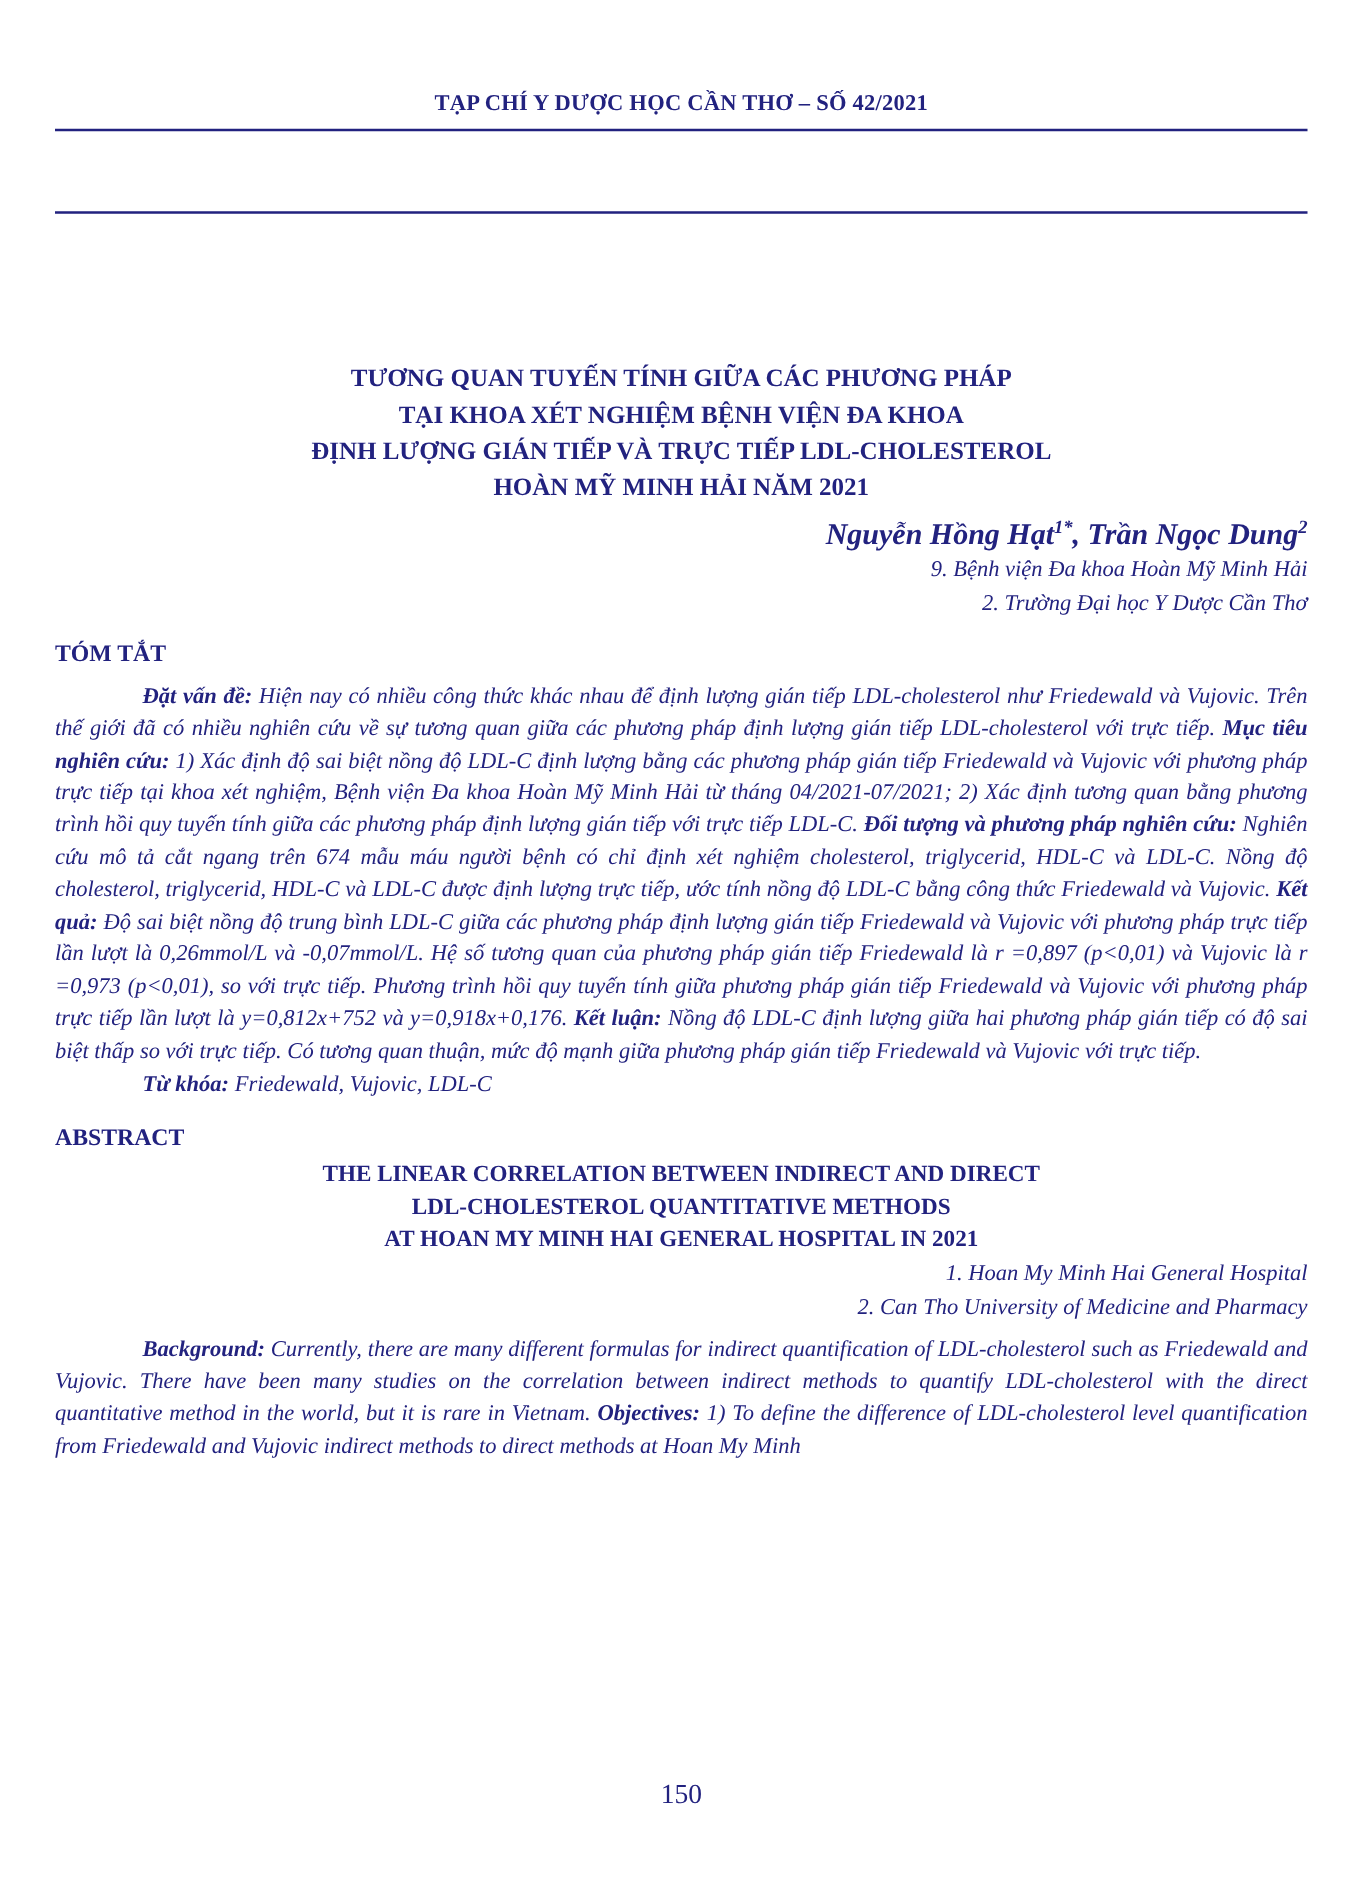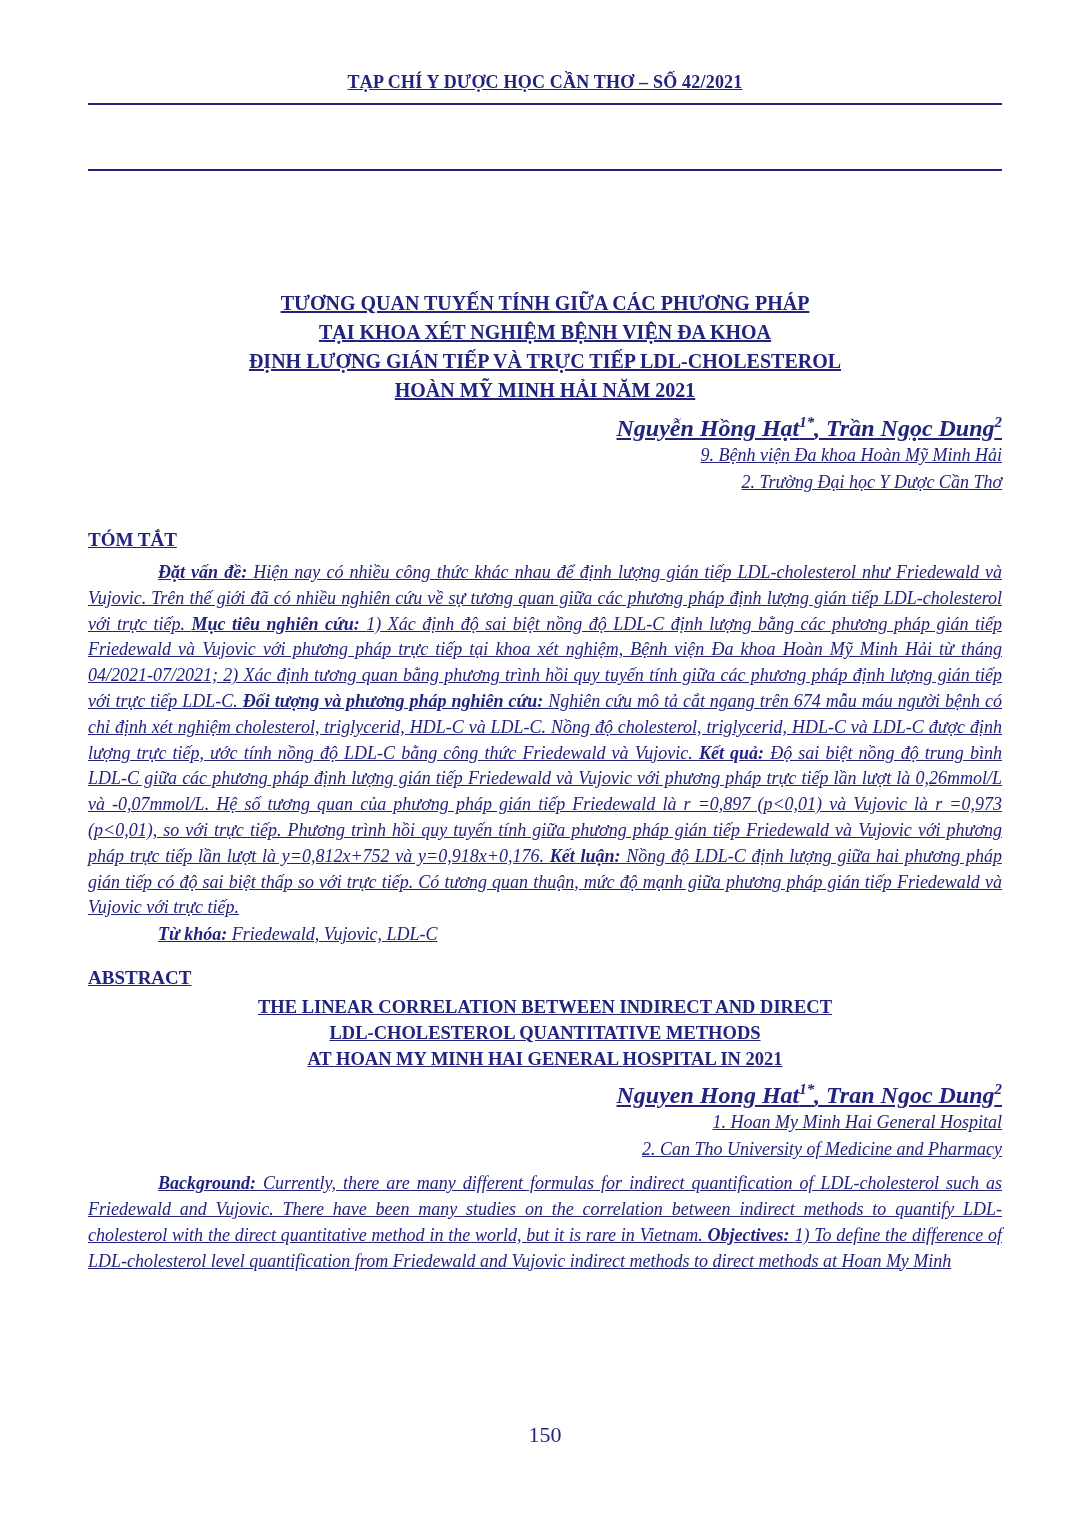--- a/index.html
+++ b/index.html
@@ -11,22 +11,21 @@
     position: relative;
     width: 1090px;
     height: 1520px;
     margin: 0 auto;
     background: #ffffff;
     color: #22227f;
     font-family: "Liberation Serif", serif;
     overflow: hidden;
   }
   .content {
-    padding: 0 88px;
-    text-decoration: underline;
+    padding: 0 44px;
   }
   .journal-header {
     padding-top: 72px;
     text-align: center;
     font-weight: bold;
     font-size: 18px;
     letter-spacing: 0.2px;
   }
   .rule {
     border: 0;
@@ -50,21 +49,21 @@
     font-size: 24px;
     line-height: 27px;
   }
   .affil {
     text-align: right;
     font-style: italic;
     font-size: 18px;
     line-height: 27px;
   }
   .section-heading {
-    margin: 31px 0 0 0;
+    margin: 15px 0 0 0;
     font-weight: bold;
     font-size: 19px;
     line-height: 25px;
   }
   .abstract-heading {
     margin-top: 18px;
   }
   .para {
     margin: 8px 0 0 0;
     text-align: justify;
@@ -130,21 +129,20 @@
     <p class="keywords"><span class="rb">Từ khóa: </span><span>Friedewald, Vujovic, LDL-C</span></p>
 
     <h2 class="section-heading abstract-heading">ABSTRACT</h2>
 
     <div class="title-en">
       <div>THE LINEAR CORRELATION BETWEEN INDIRECT AND DIRECT</div>
       <div>LDL-CHOLESTEROL QUANTITATIVE METHODS</div>
       <div>AT HOAN MY MINH HAI GENERAL HOSPITAL IN 2021</div>
     </div>
 
-    <div class="authors"><span>Nguyen Hong Hat</span><sup>1*</sup><span>, Tran Ngoc Dung</span><sup>2</sup></div>
     <div class="affil">1. Hoan My Minh Hai General Hospital</div>
     <div class="affil">2. Can Tho University of Medicine and Pharmacy</div>
 
     <p class="para"><span class="rb">Background: </span><span>Currently, there are many different formulas for indirect quantification of LDL-cholesterol such as Friedewald and Vujovic. There have been many studies on the correlation between indirect methods to quantify LDL-cholesterol with the direct quantitative method in the world, but it is rare in Vietnam. </span><span class="rb">Objectives: </span><span>1) To define the difference of LDL-cholesterol level quantification from Friedewald and Vujovic indirect methods to direct methods at Hoan My Minh</span></p>
 
   </div>
 
   <div class="page-number">150</div>
 </div>
 

